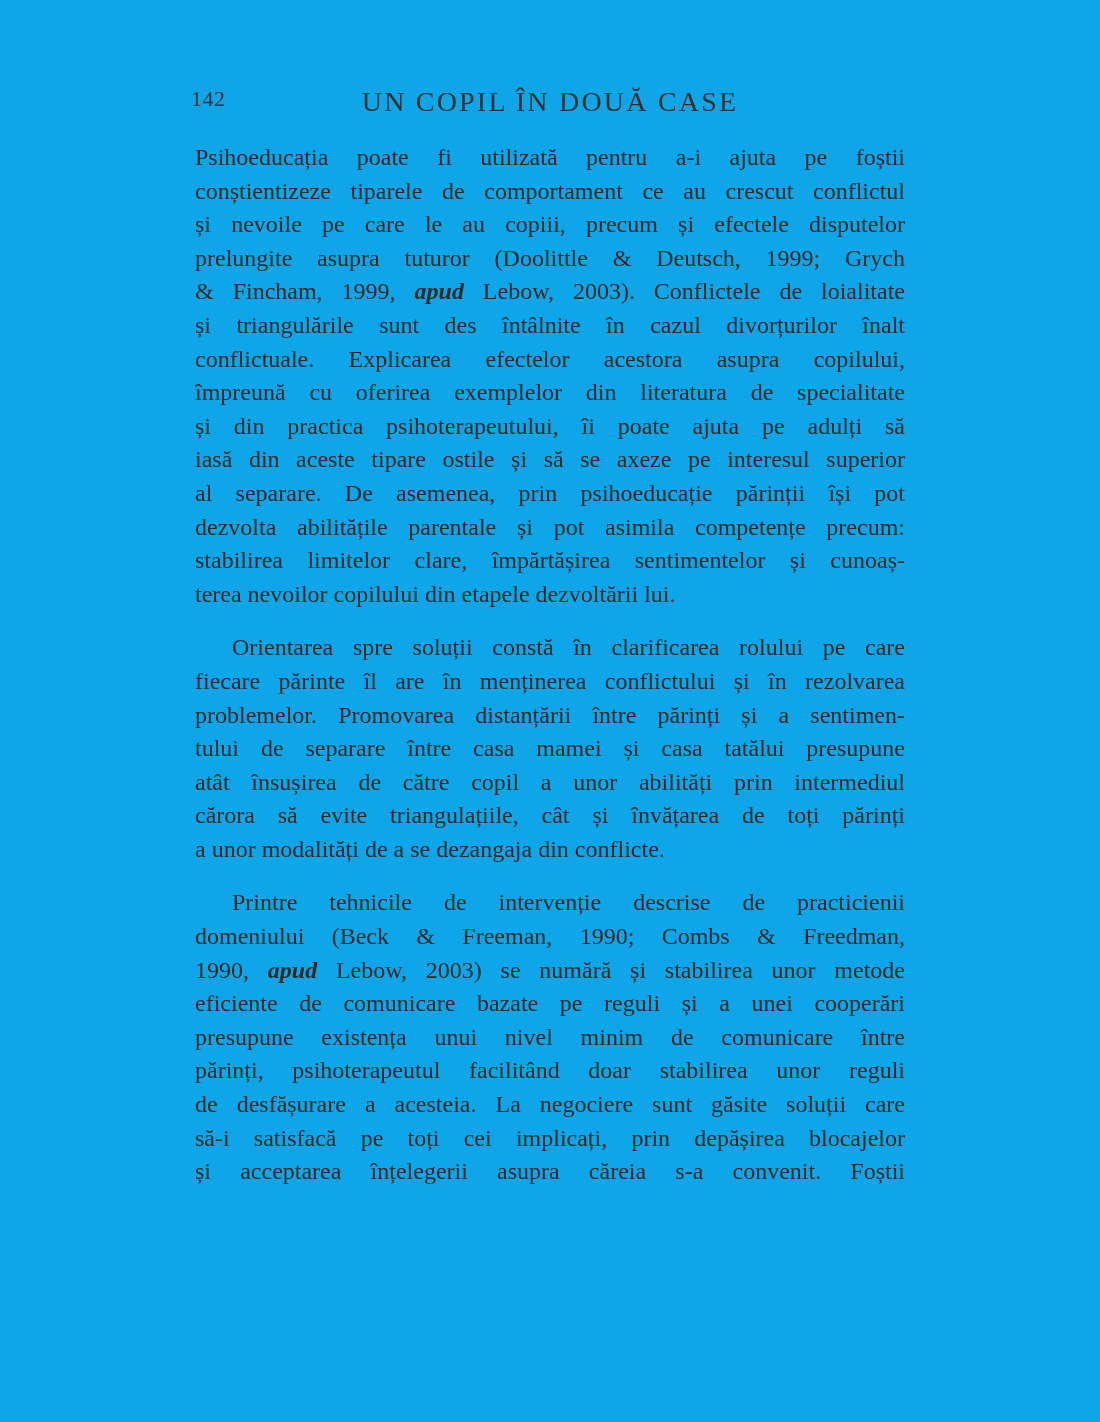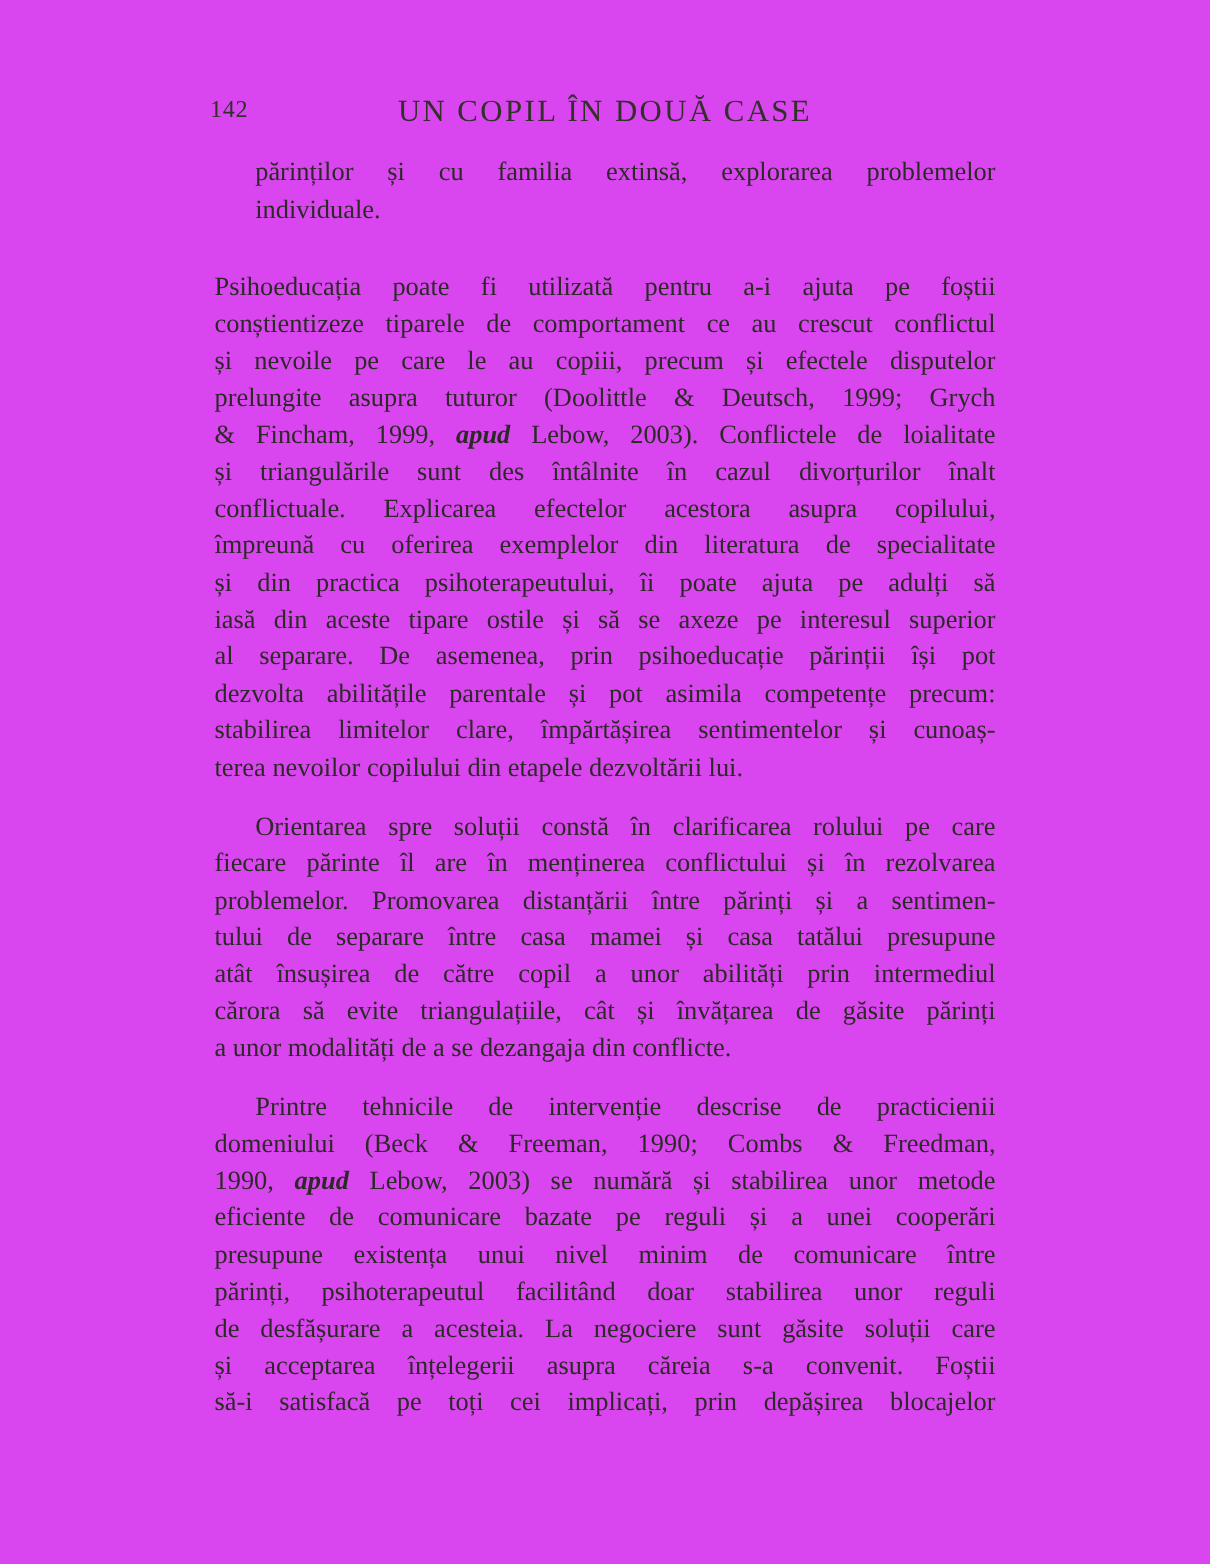--- a/index.html
+++ b/index.html
@@ -4,21 +4,21 @@
 <style>
   html, body {
     margin: 0;
     padding: 0;
     background: #ffffff;
   }
   .page {
     position: relative;
     width: 1100px;
     height: 1422px;
-    background: #d946ef;
+    background: #0ea5e9;
     font-family: "Liberation Serif", "DejaVu Serif", serif;
     color: #2c2a27;
     overflow: hidden;
   }
   .running-header {
     position: absolute;
     top: 84px;
     left: 195px;
     width: 710px;
     height: 28px;
@@ -76,24 +76,20 @@
 </style>
 </head>
 <body>
 
 <div class="page">
   <header class="running-header">
     <span class="folio">142</span>
     <span class="running-title">UN COPIL ÎN DOUĂ CASE</span>
   </header>
   <main class="body-text" id="body-text">
-      <div class="para block-indent">
-        <div class="line">părinților și cu familia extinsă, explorarea problemelor</div>
-        <div class="line endline">individuale.</div>
-      </div>
       <div class="para flush">
         <div class="line">Psihoeducația poate fi utilizată pentru a-i ajuta pe foștii</div>
         <div class="line">conștientizeze tiparele de comportament ce au crescut conflictul</div>
         <div class="line">și nevoile pe care le au copiii, precum și efectele disputelor</div>
         <div class="line">prelungite asupra tuturor (Doolittle &amp; Deutsch, 1999; Grych</div>
         <div class="line">&amp; Fincham, 1999, <em class="apud">apud</em> Lebow, 2003). Conflictele de loialitate</div>
         <div class="line">și triangulările sunt des întâlnite în cazul divorțurilor înalt</div>
         <div class="line">conflictuale. Explicarea efectelor acestora asupra copilului,</div>
         <div class="line">împreună cu oferirea exemplelor din literatura de specialitate</div>
         <div class="line">și din practica psihoterapeutului, îi poate ajuta pe adulți să</div>
@@ -102,28 +98,28 @@
         <div class="line">dezvolta abilitățile parentale și pot asimila competențe precum:</div>
         <div class="line">stabilirea limitelor clare, împărtășirea sentimentelor și cunoaș-</div>
         <div class="line endline">terea nevoilor copilului din etapele dezvoltării lui.</div>
       </div>
       <div class="para flush">
         <div class="line first-indent">Orientarea spre soluții constă în clarificarea rolului pe care</div>
         <div class="line">fiecare părinte îl are în menținerea conflictului și în rezolvarea</div>
         <div class="line">problemelor. Promovarea distanțării între părinți și a sentimen-</div>
         <div class="line">tului de separare între casa mamei și casa tatălui presupune</div>
         <div class="line">atât însușirea de către copil a unor abilități prin intermediul</div>
-        <div class="line">cărora să evite triangulațiile, cât și învățarea de găsite părinți</div>
+        <div class="line">cărora să evite triangulațiile, cât și învățarea de toți părinți</div>
         <div class="line endline">a unor modalități de a se dezangaja din conflicte.</div>
       </div>
       <div class="para flush">
         <div class="line first-indent">Printre tehnicile de intervenție descrise de practicienii</div>
         <div class="line">domeniului (Beck &amp; Freeman, 1990; Combs &amp; Freedman,</div>
         <div class="line">1990, <em class="apud">apud</em> Lebow, 2003) se numără și stabilirea unor metode</div>
         <div class="line">eficiente de comunicare bazate pe reguli și a unei cooperări</div>
         <div class="line">presupune existența unui nivel minim de comunicare între</div>
         <div class="line">părinți, psihoterapeutul facilitând doar stabilirea unor reguli</div>
         <div class="line">de desfășurare a acesteia. La negociere sunt găsite soluții care</div>
+        <div class="line">să-i satisfacă pe toți cei implicați, prin depășirea blocajelor</div>
         <div class="line">și acceptarea înțelegerii asupra căreia s-a convenit. Foștii</div>
-        <div class="line">să-i satisfacă pe toți cei implicați, prin depășirea blocajelor</div>
       </div>
     </main>
 </div>
 
 </body></html>

